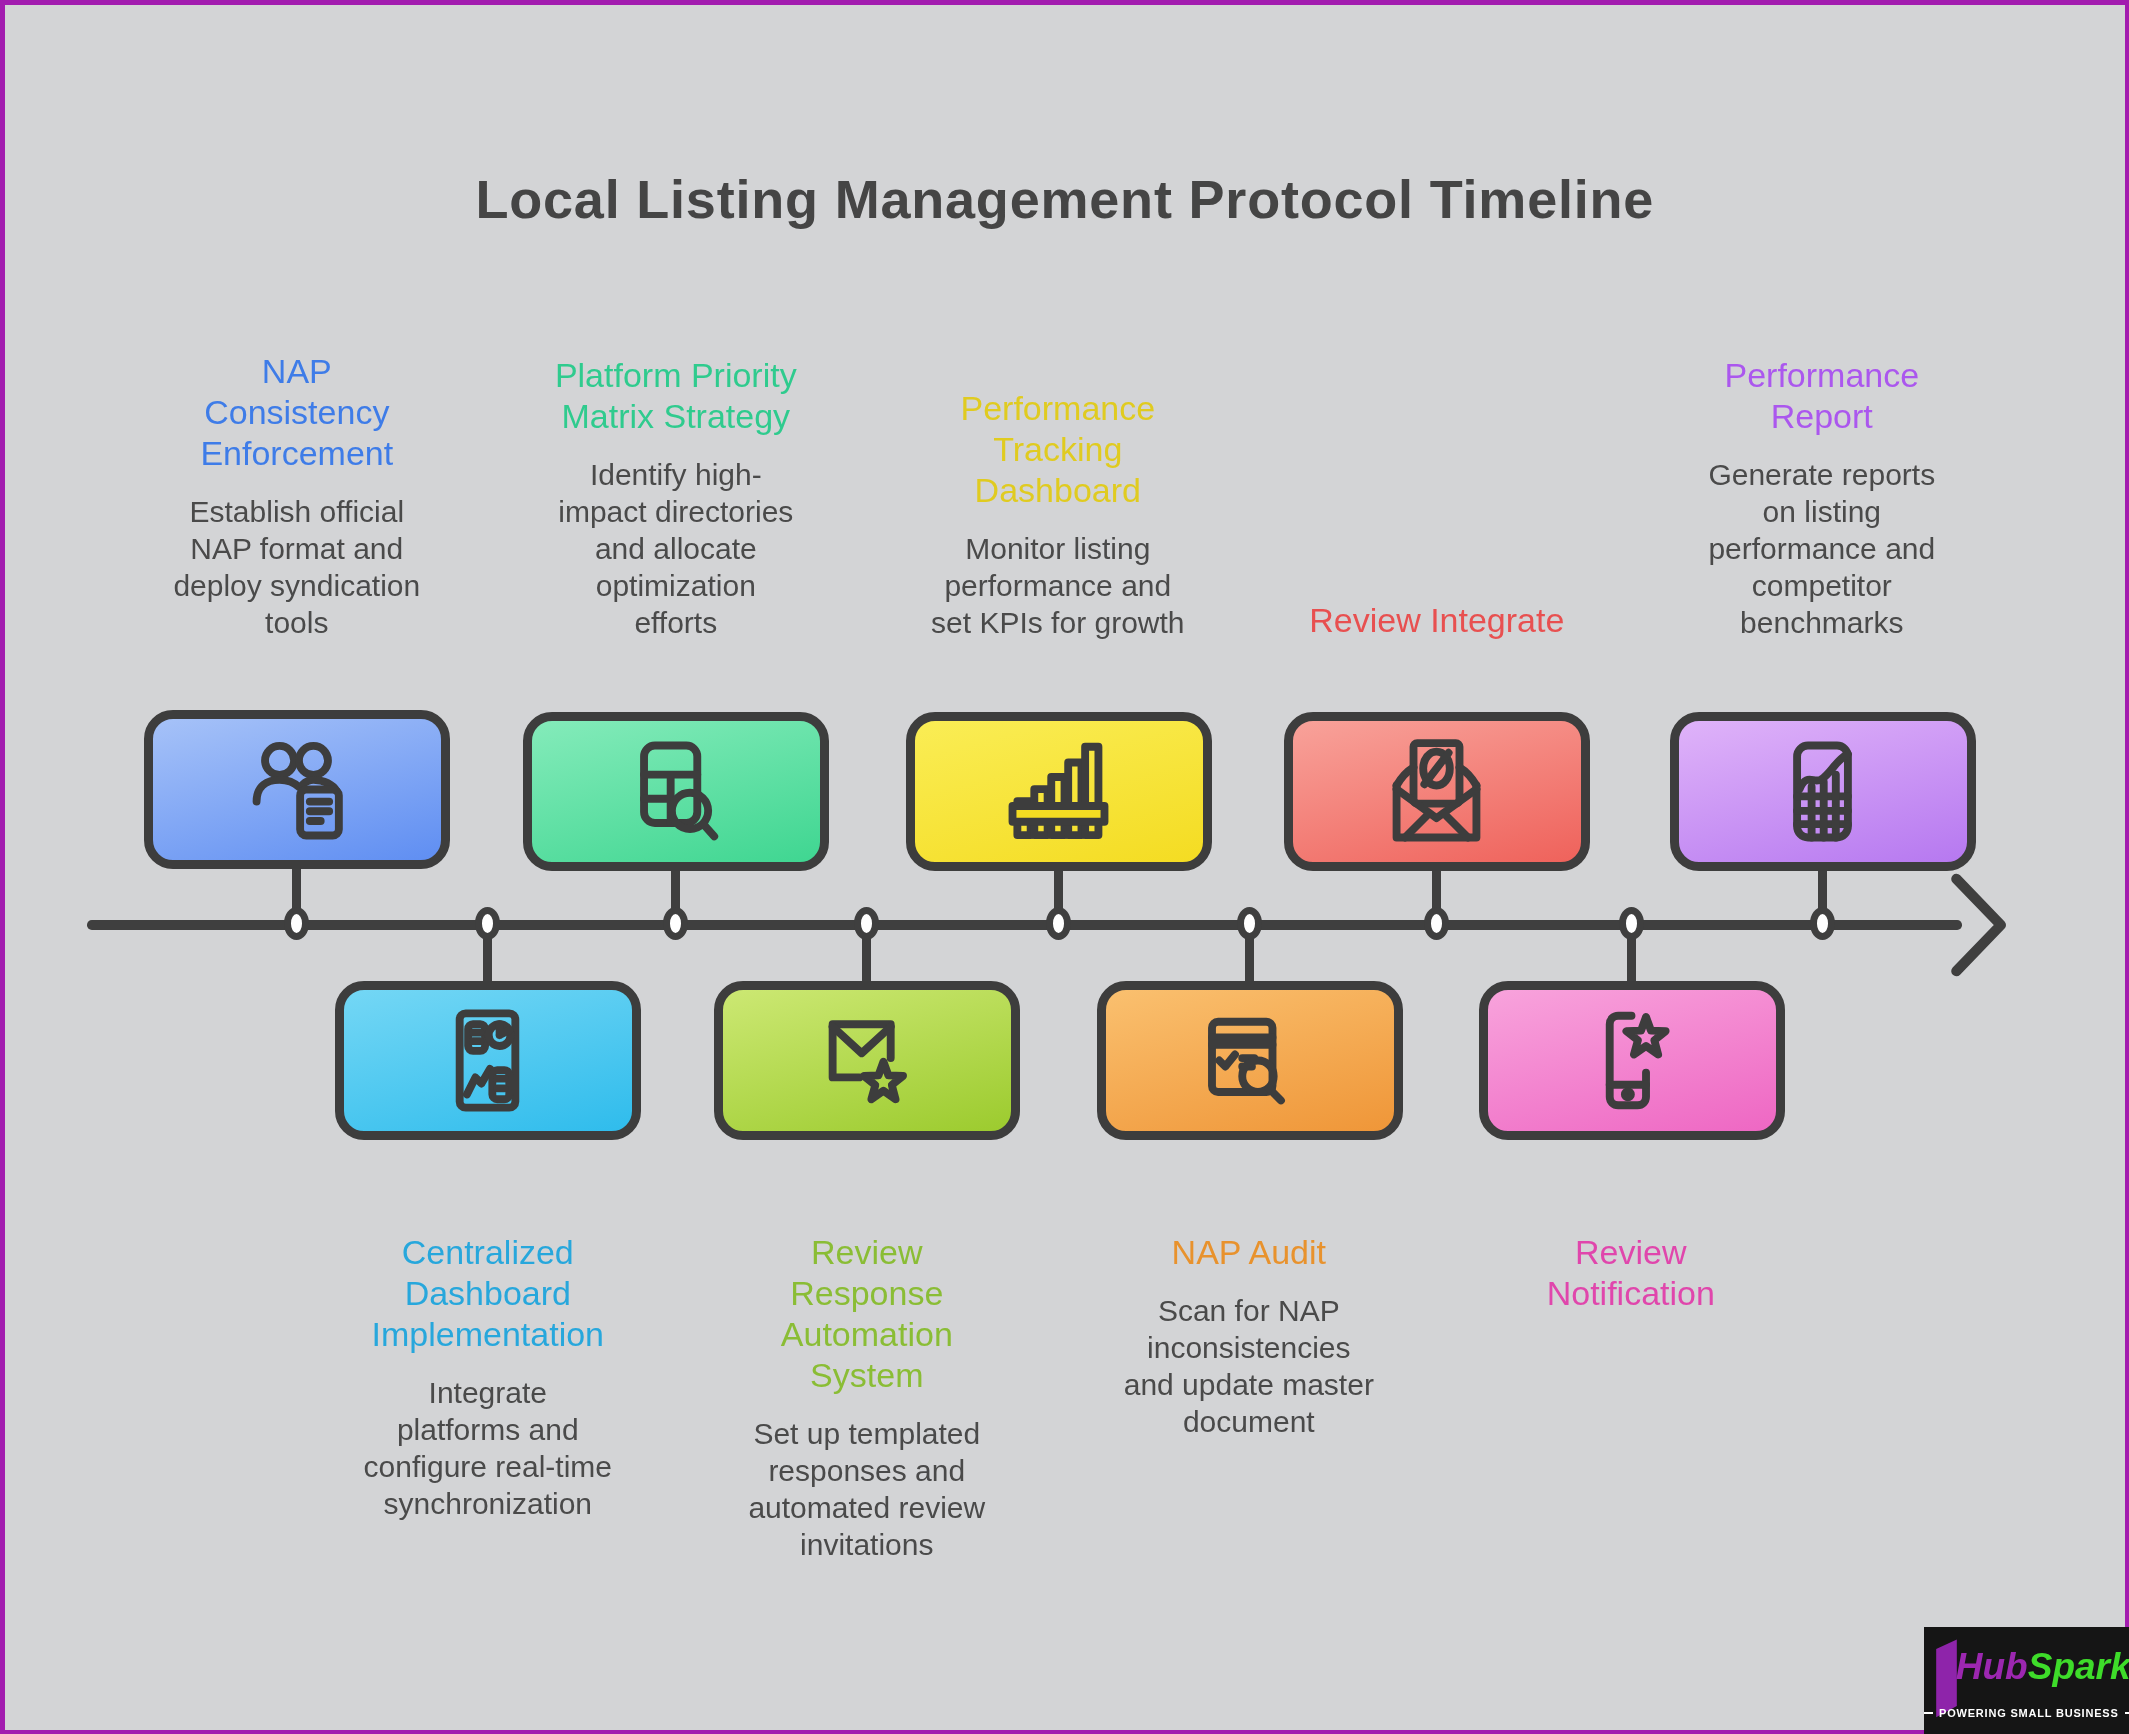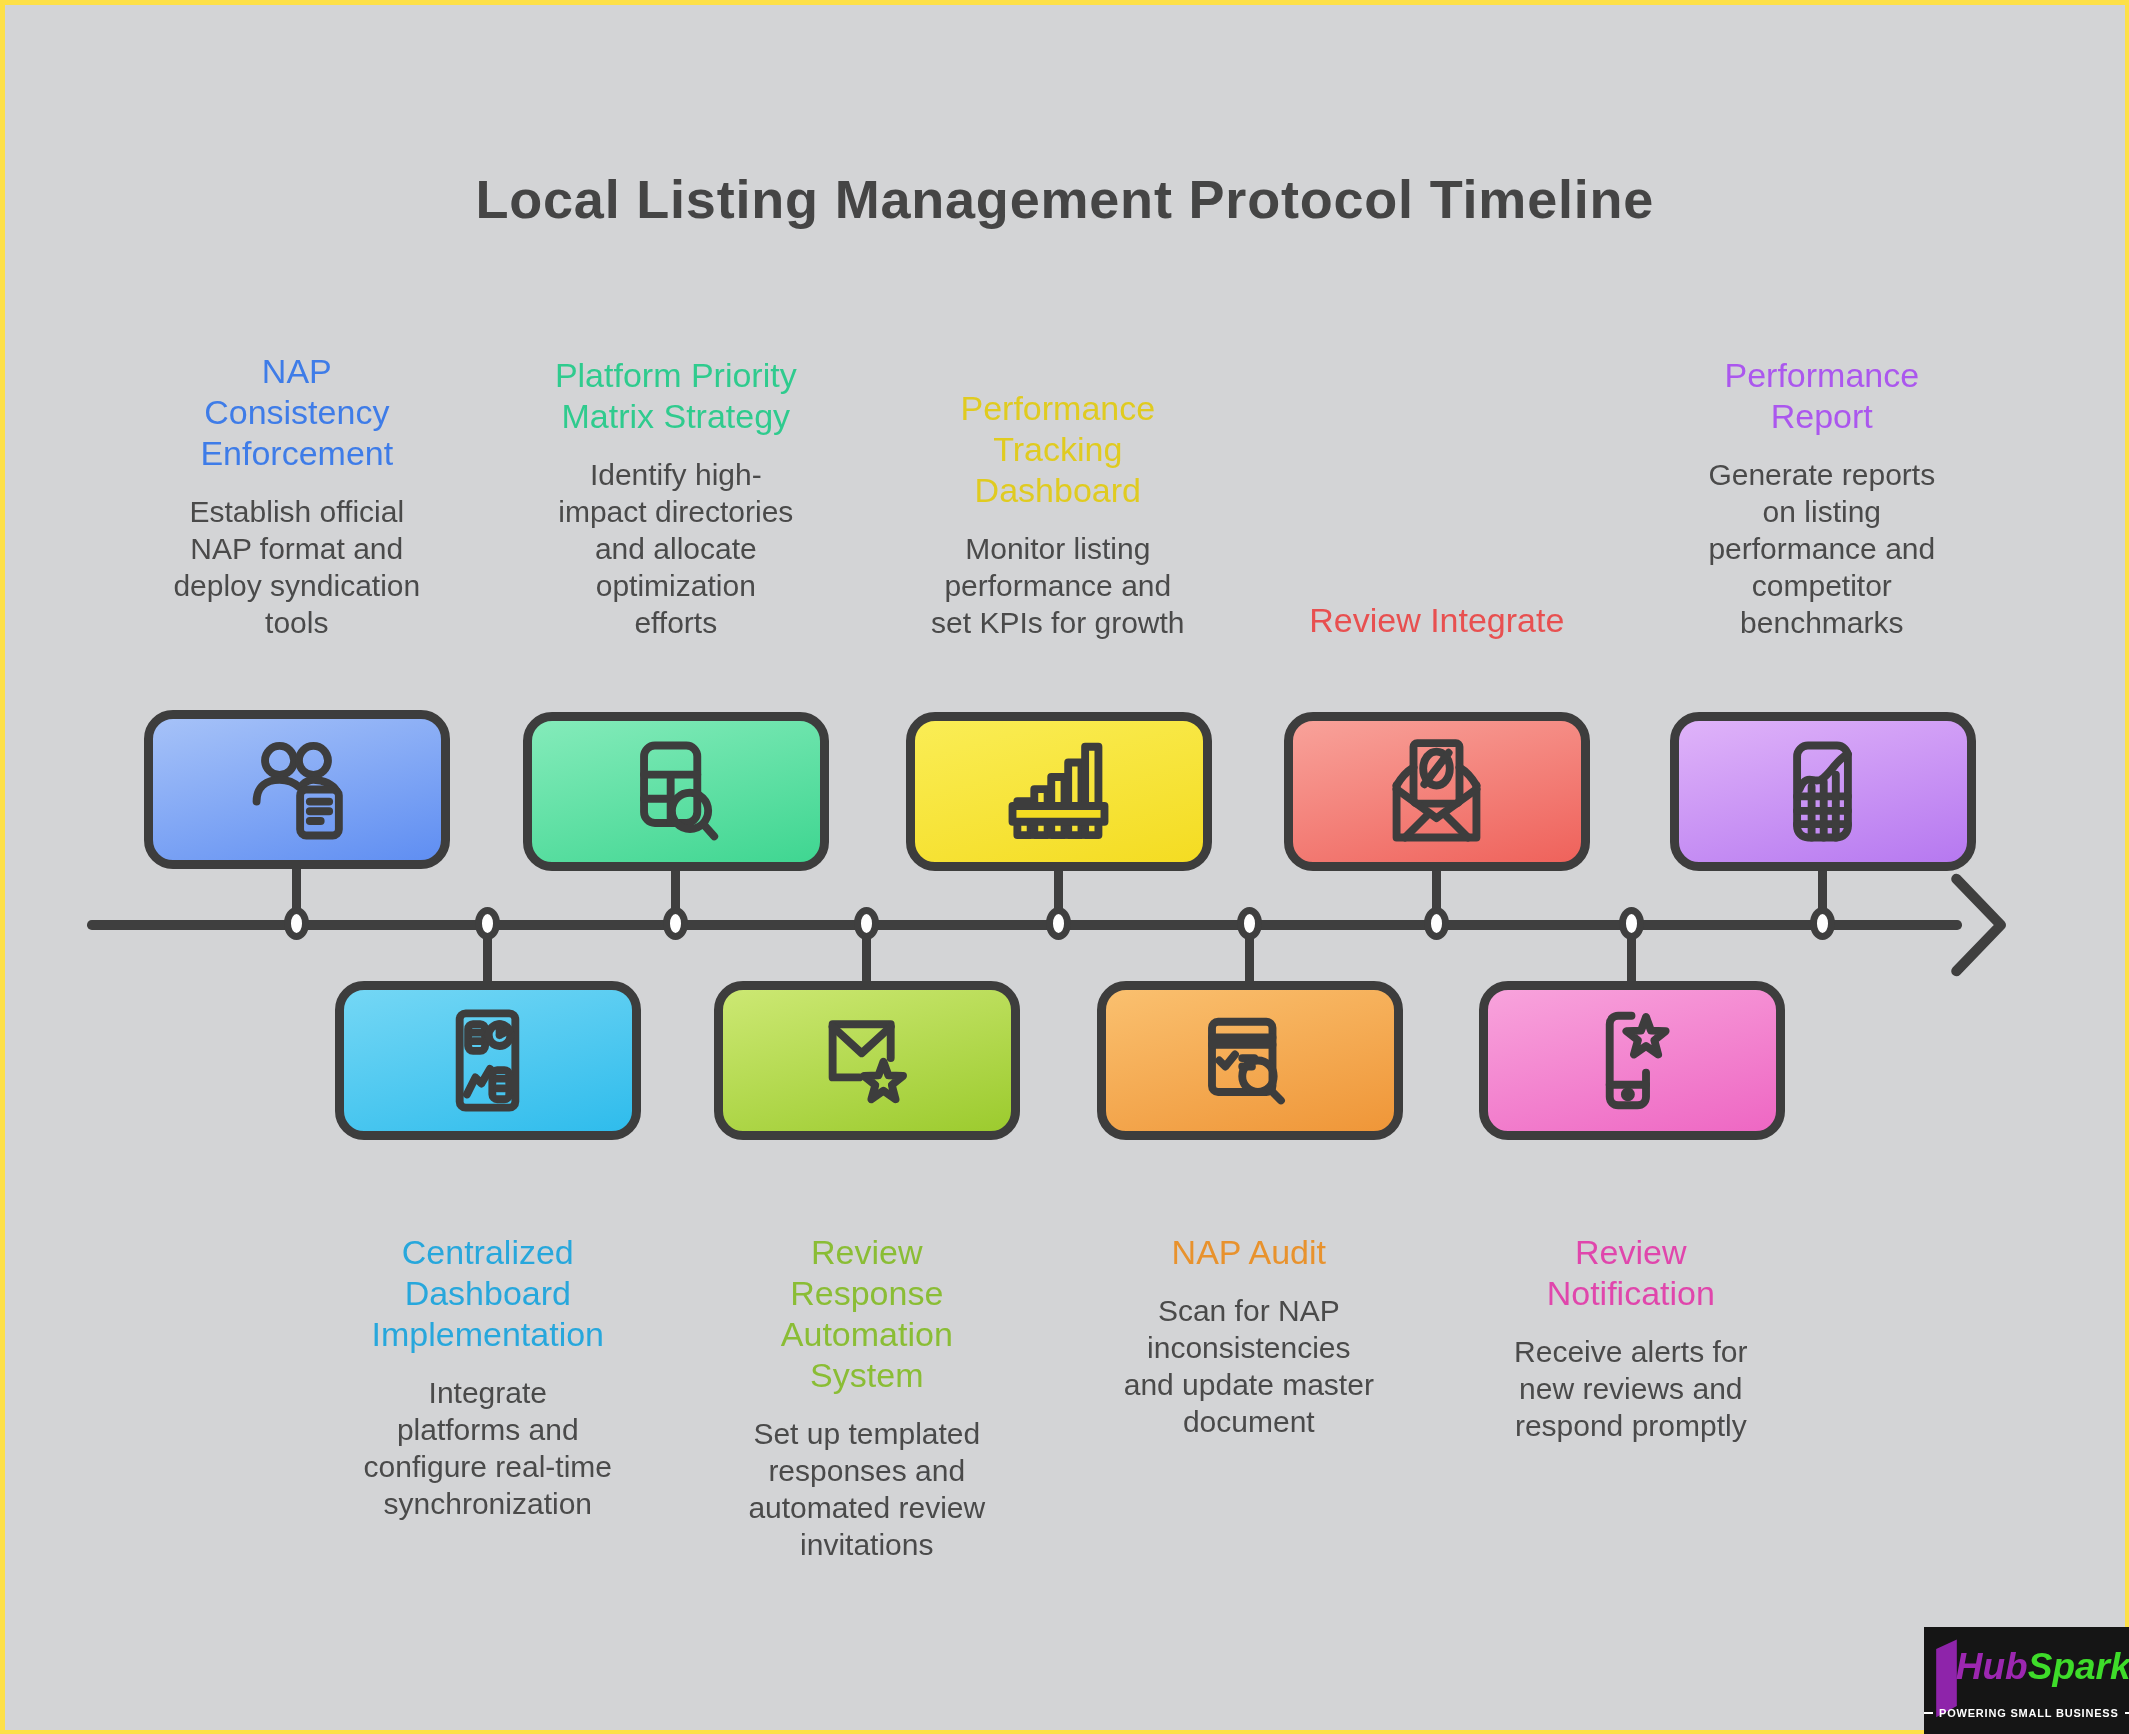--- a/index.html
+++ b/index.html
@@ -1,16 +1,16 @@
 <!DOCTYPE html>
 <html style="font-size:12.7px"><head>
 <meta charset="utf-8">
 <style>
   html,body{margin:0;padding:0;background:#F8F9FB;}
-  #page{position:relative;width:2129px;height:1735px;background:#fde047;font-family:"Liberation Sans",sans-serif;overflow:hidden;}
+  #page{position:relative;width:2129px;height:1735px;background:#a21caf;font-family:"Liberation Sans",sans-serif;overflow:hidden;}
   #canvas{position:absolute;left:4.8px;top:4.8px;width:2120px;height:1725px;background:#D3D4D6;}
   .main-title{position:absolute;left:0;top:163px;width:100%;text-align:center;font-size:54px;font-weight:700;color:#454545;letter-spacing:0.8px;}
   .stage-text{position:absolute;display:flex;flex-direction:column;align-items:center;text-align:center;}
   .stage-text.top{justify-content:flex-end;height:350px;top:286px;}
   .stage-text.bottom{justify-content:flex-start;top:1227px;}
   .stage-title{font-size:34px;line-height:41px;white-space:pre-line;font-weight:400;}
   .stage-desc{font-size:30px;line-height:37px;color:#4A4A4A;white-space:pre-line;margin-top:19px;font-weight:400;}
   .icon-box{position:absolute;width:306px;height:159px;border:9.5px solid #3D3D3D;border-radius:29px;box-sizing:border-box;background:linear-gradient(165deg,var(--c1),var(--c2));display:flex;align-items:center;justify-content:center;}
   .icon-box svg{width:121px;height:121px;stroke:#3D3D3D;fill:none;stroke-width:6.5;stroke-linecap:round;stroke-linejoin:round;}
   .connector{position:absolute;width:9.5px;background:#3F3F3F;}
@@ -196,23 +196,20 @@
           <path d="M17 48 L50 72 L83 48"></path>
           <path d="M24 88 L44 68 M76 88 L56 68"></path>
         </svg>
       </div>
     </div>
 
     <div>
       <div class="stage-text bottom" style="left:1459px;width:334px;">
         <div class="stage-title" style="color: rgb(224, 70, 172);">Review
 Notification</div>
-        <div class="stage-desc">Receive alerts for
-new reviews and
-respond promptly</div>
       </div>
       <div class="connector bottom-conn" style="left:1622px;"></div>
       <div class="node" style="left:1614px;"></div>
       <div class="icon-box" style="left: 1474px; top: 976px; --c1: #F8A3DC; --c2: #EE67C3;">
         <svg viewBox="0 0 100 100">
           <path d="M50 13 H39 C35 13 32 16 32 20 V80 C32 84 35 87 39 87 H55 C59 87 62 84 62 80 V60"></path>
           <path d="M32 70 H62"></path>
           <circle cx="47" cy="78" r="2.5" style="fill:#3D3D3D;"></circle>
           <path d="M62 14 L66.1 25.3 L78.2 25.7 L68.9 33.3 L72 45 L62 38 L52 45 L55.3 33.3 L45.8 25.7 L57.9 25.3 Z"></path>
         </svg>

